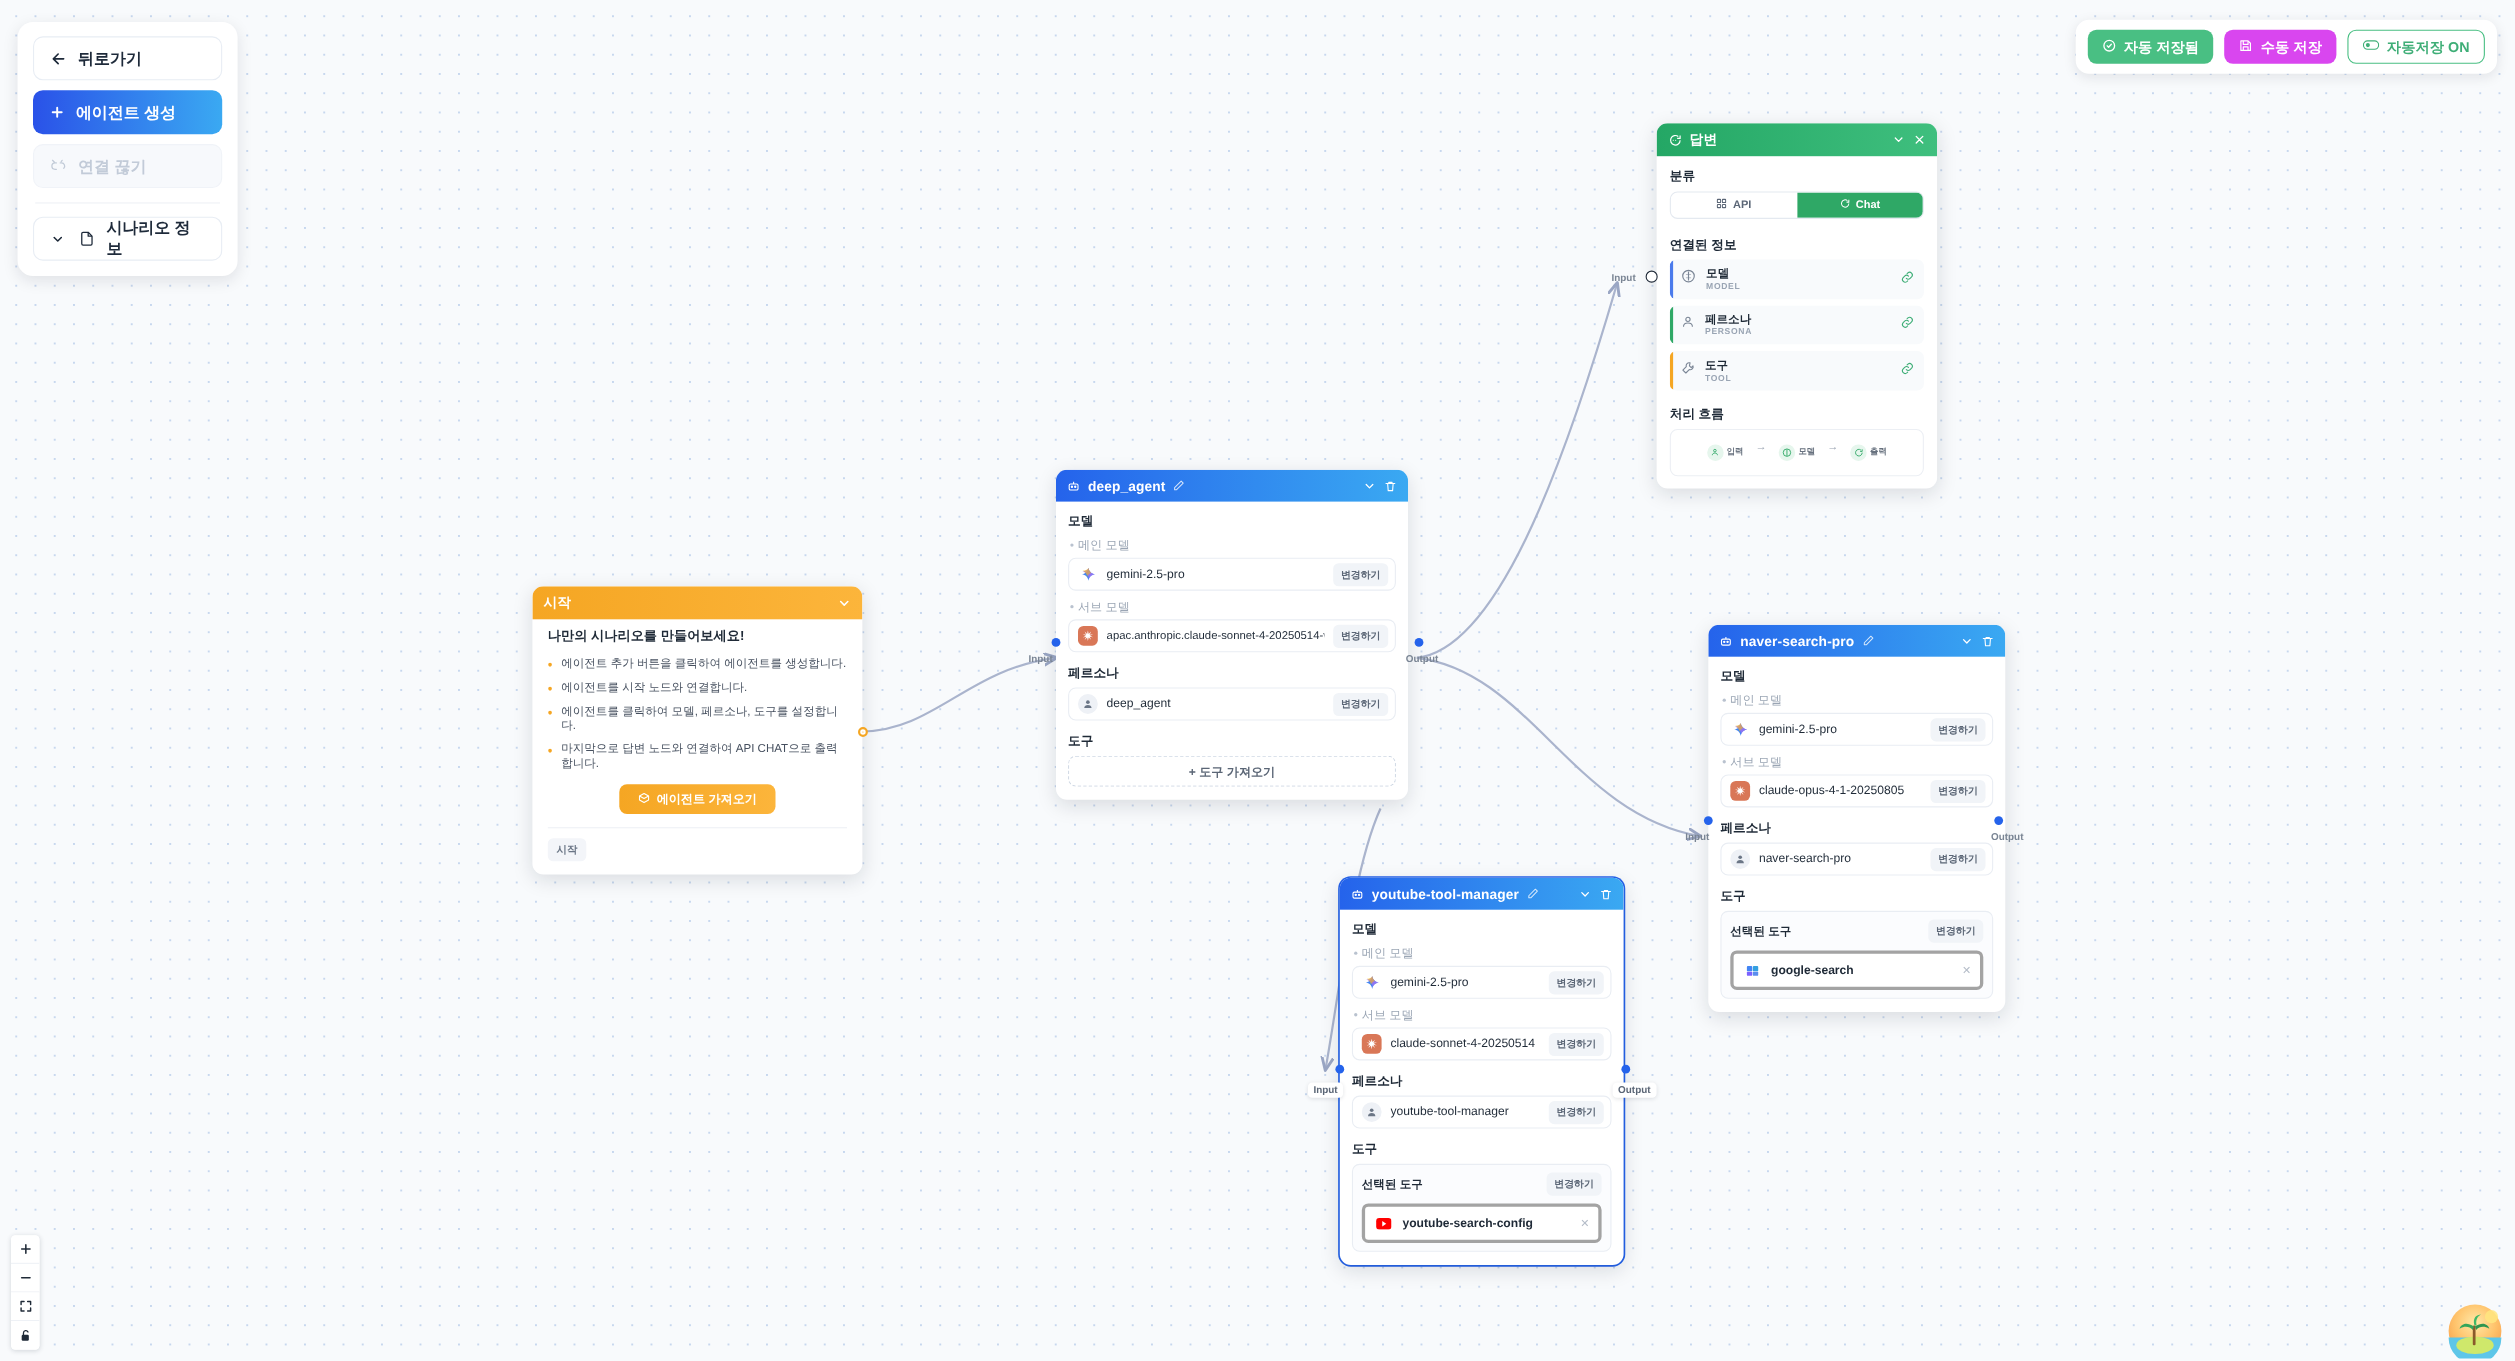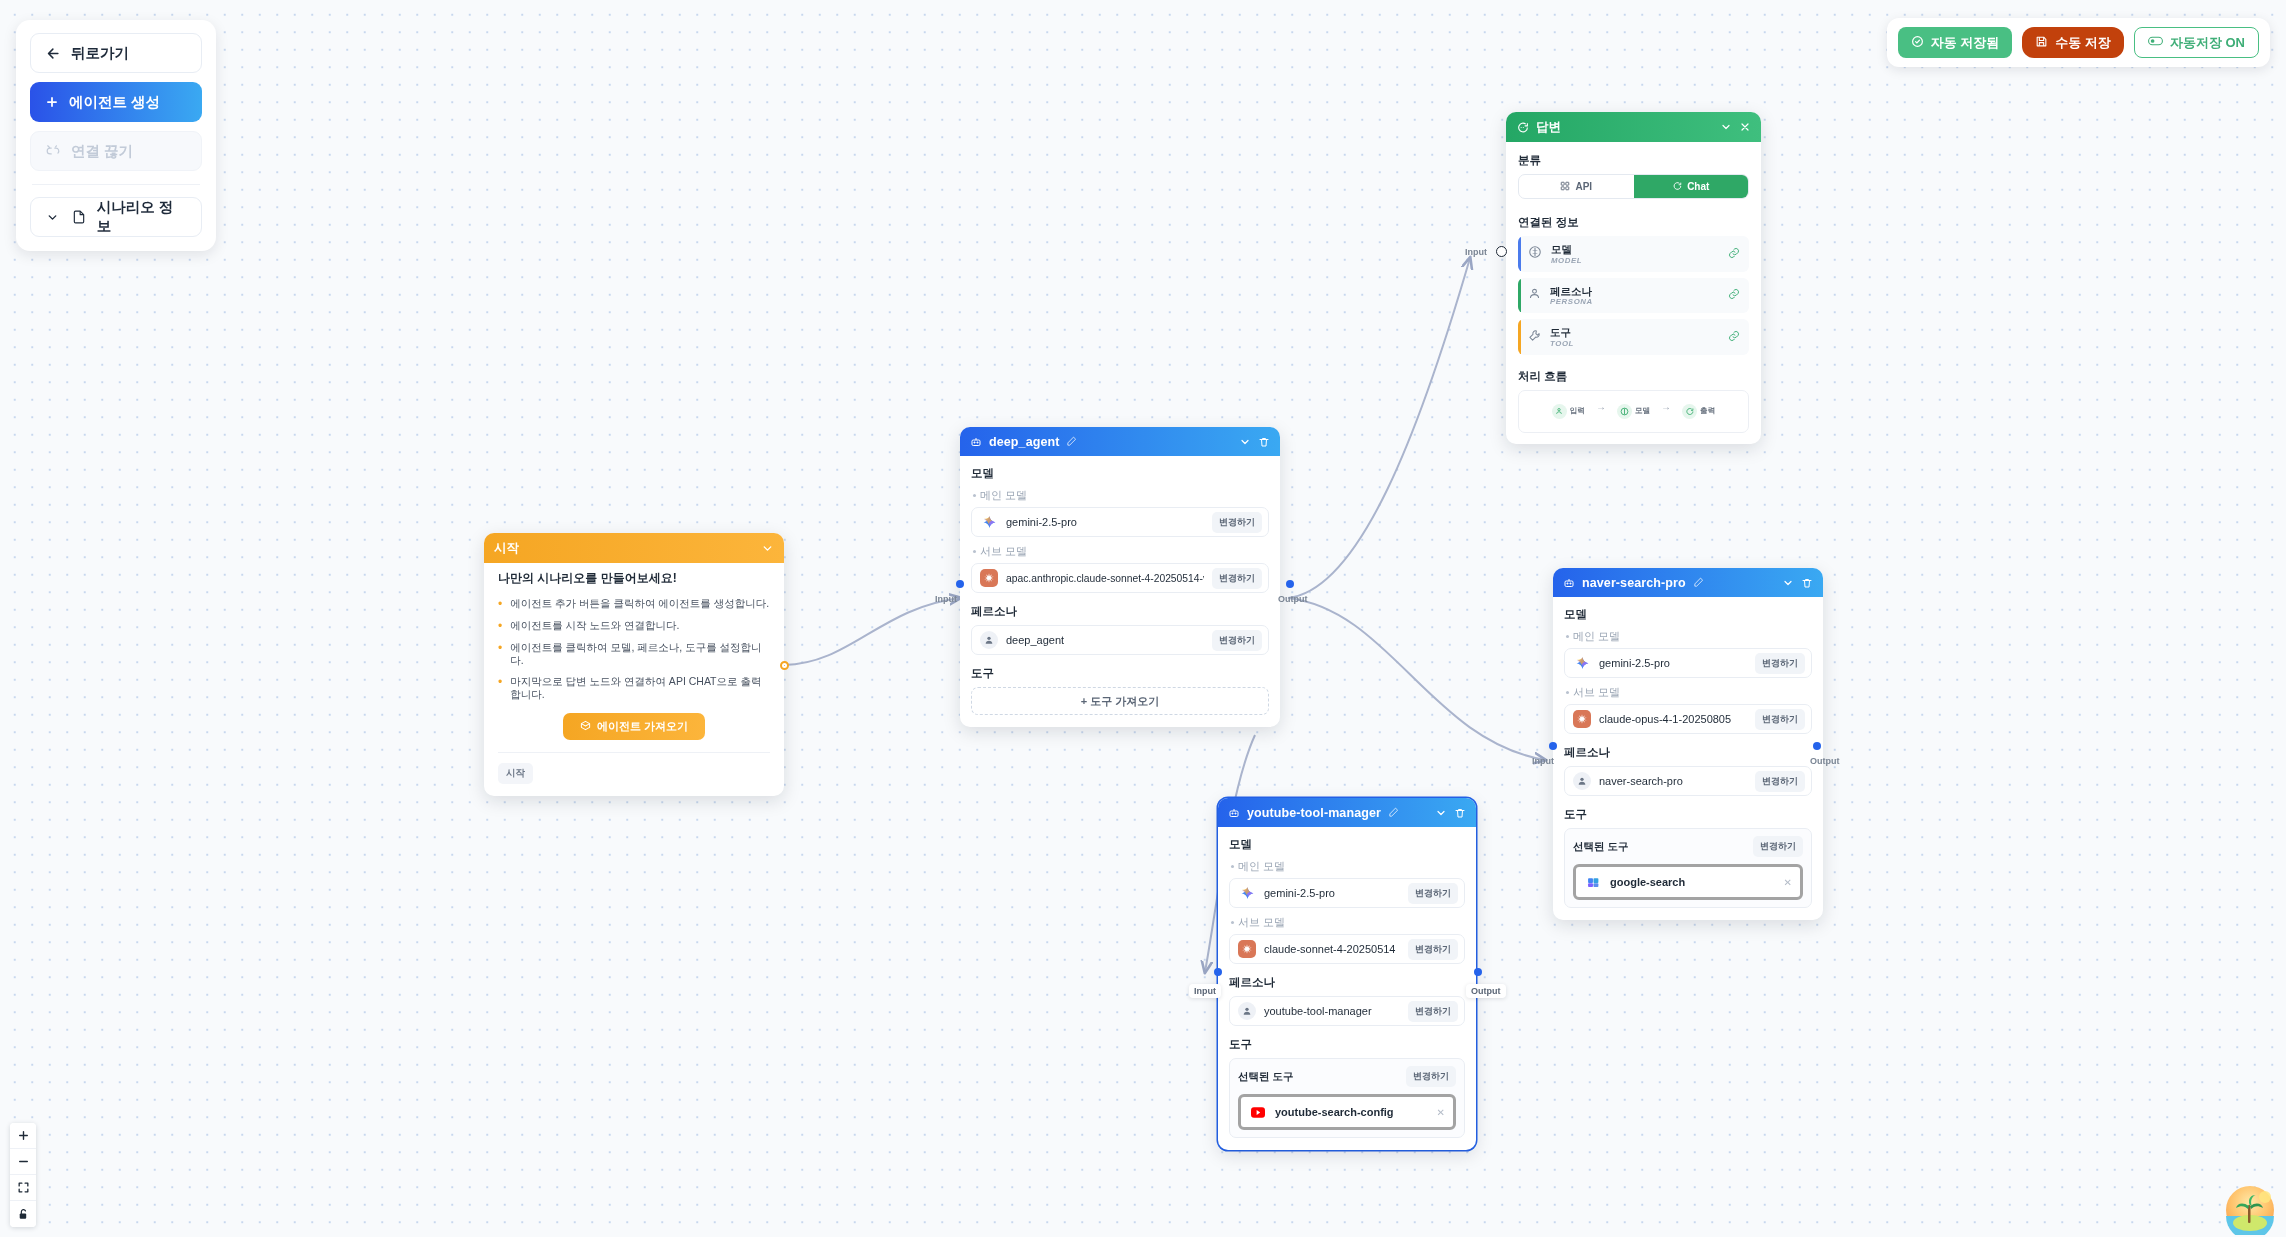--- a/index.html
+++ b/index.html
@@ -48,21 +48,21 @@
     position: absolute; right: 16px; top: 18px;
     background: #ffffff; border-radius: 12px;
     box-shadow: 0 3px 12px rgba(15,23,42,.10);
     padding: 9px 11px; display: flex; gap: 10px; align-items: center;
   }
   .sv-btn {
     display:flex; align-items:center; gap:7px; height:31px; padding:0 13px;
     border-radius:8px; font-size:13px; font-weight:700; cursor:pointer; border:none; white-space:nowrap;
   }
   .sv-green { background:#49bf83; color:#fff; }
-  .sv-blue  { background:#c2410c; color:#fff;border-radius:12px; }
+  .sv-blue  { background:#d946ef; color:#fff; }
   .sv-outline { background:#fff; color:#3fae77; border:1.2px solid #49bf83; }
 
   
   .node { position: absolute; background:#fff; border-radius:10px;
           box-shadow: 0 5px 18px rgba(15,23,42,.13); overflow:hidden; }
   .node.sel { box-shadow: 0 5px 18px rgba(15,23,42,.13), 0 0 0 1.5px #2563eb; }
   .nhead { display:flex; align-items:center; height:29px; padding:0 10px; gap:7px; }
   .nhead .ttl { font-size:12.5px; font-weight:700; color:#fff; letter-spacing:.1px; }
   .nhead .sp { flex:1; }
   .nhead .hi { color:#ffffffcc; display:inline-flex; cursor:pointer; }
@@ -117,21 +117,21 @@
                font-size:10px; font-weight:700; color:#5b6676; cursor:pointer; }
   .seg > div.on { background:#2fa866; color:#fff; }
   .info-row { display:flex; align-items:center; gap:9px; background:#f8fafc; border-radius:6px;
               padding:7px 9px 7px 10px; margin-bottom:6px; position:relative; overflow:hidden; }
   .info-row::before { content:""; position:absolute; left:0; top:0; bottom:0; width:3px; }
   .info-row.m::before { background:#4b7bec; }
   .info-row.p::before { background:#2fa866; }
   .info-row.t::before { background:#f5a623; }
   .info-row .tx { flex:1; }
   .info-row .n { font-size:10.5px; font-weight:700; color:#1f2a37; line-height:1.2; }
-  .info-row .s { font-size:7.8px; color:#9aa5b4; letter-spacing:.6px; font-weight:700;font-style:italic; }
+  .info-row .s { font-size:7.8px; color:#9aa5b4; letter-spacing:.6px; font-weight:700; }
   .flow-box { border:1px solid #eceff4; border-radius:7px; padding:10px 8px; display:flex;
               align-items:center; justify-content:center; gap:11px; }
   .flow-step { display:flex; flex-direction:row; align-items:center; gap:3px; }
   .flow-step .c { width:15px; height:15px; border-radius:50%; background:#e6f6ed; display:flex;
                   align-items:center; justify-content:center; }
   .flow-step .l { font-size:7.6px; color:#68727f; font-weight:700; }
   .flow-arrow { color:#98a2b0; font-size:10px; margin-bottom:10px; }
   .run-btn { display:flex; align-items:center; justify-content:center; gap:7px;
              background:linear-gradient(90deg,#22a15f,#3cb878); color:#fff; border:none;
              border-radius:7px; height:27px; width:100%; font-size:12px; font-weight:800; cursor:pointer; }

